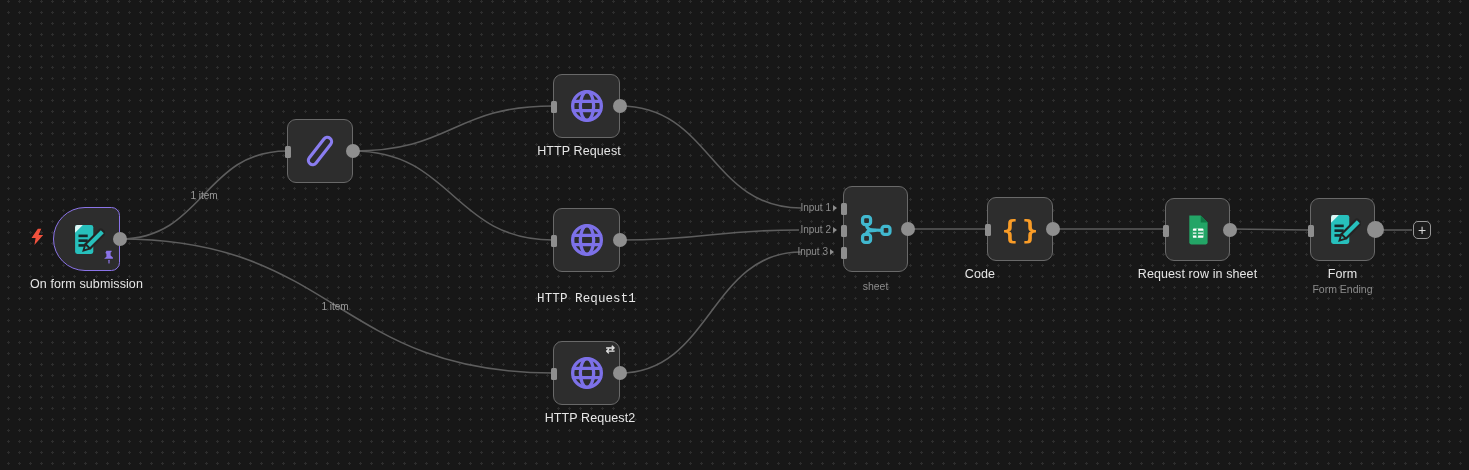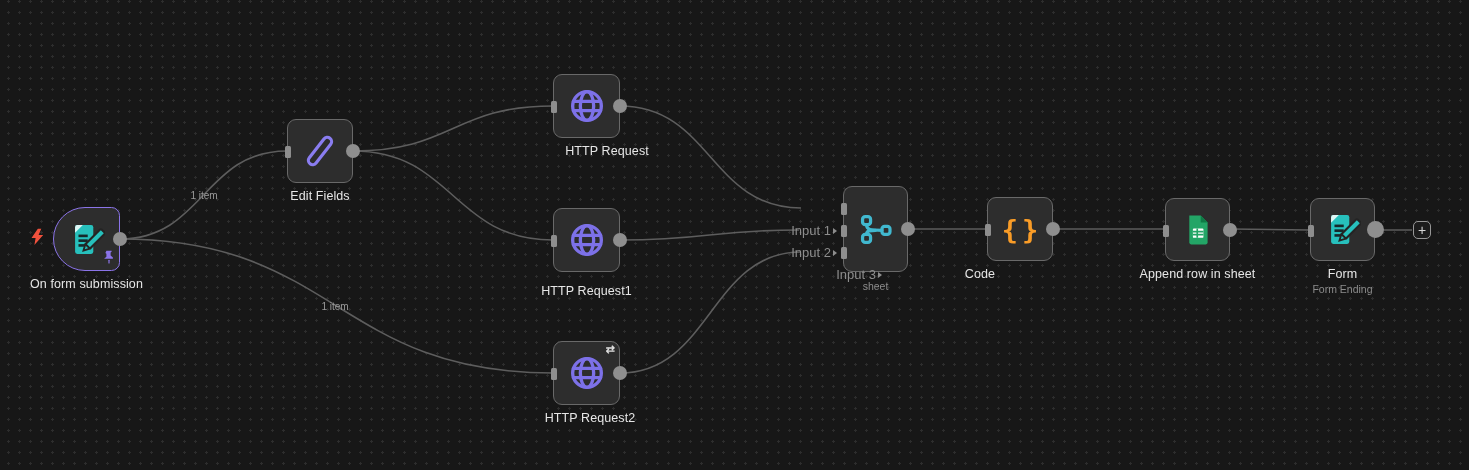--- a/index.html
+++ b/index.html
@@ -28,22 +28,22 @@
   .node-label-wrap {
     position:absolute; width:300px; text-align:center; pointer-events:none;
   }
   .node-label { color:#e6e6e6; font-size:12.5px; font-weight:500; letter-spacing:.1px; }
   .node-sublabel { color:#8c8c8c; font-size:10.5px; margin-top:2px; }
   .conn-label {
     position:absolute; color:#9b9b9b; font-size:10px; transform:translate(-50%,-50%);
     pointer-events:none; white-space:nowrap;
   }
   .merge-input-label {
-    position:absolute; width:72px; color:#8d8d8d; font-size:13px;
-    display:flex; align-items:center; justify-content:flex-end; pointer-events:none;margin-top:21px;
+    position:absolute; width:72px; color:#8d8d8d; font-size:10px;
+    display:flex; align-items:center; justify-content:flex-end; pointer-events:none;
   }
   .merge-input-label .arrow {
     width:0; height:0; border-left:4px solid #8d8d8d;
     border-top:3px solid transparent; border-bottom:3px solid transparent; margin-left:2px;
   }
   .bolt-badge { position:absolute; left:-23px; top:50%; transform:translateY(-50%); }
   .pin-badge { position:absolute; right:4px; bottom:2px; }
   .retry-badge {
     position:absolute; right:4px; top:0px; color:#dedede; font-size:11px; font-weight:bold;
     line-height:14px;
@@ -193,51 +193,50 @@
         <div class="endpoint-out" style="width: 17px; height: 17px; right: -9.5px; top: 22px;"></div>
       </div>
     </div>
   <div id="labels-layer">
       <span class="conn-label" style="left: 204px; top: 195px;">1 item</span>
       <span class="conn-label" style="left: 335px; top: 306px;">1 item</span>
       <div class="node-label-wrap" style="left: -63.5px; top: 277px;">
         <div class="node-label">On form submission</div>
       </div>
       <div class="node-label-wrap" style="left: 170px; top: 189px;">
-        <div class="node-label">Edit Fields</div>
-      </div>
-      <div class="node-label-wrap" style="left: 457px; top: 144px;">
+      </div>
+      <div class="node-label-wrap" style="left: 429px; top: 144px;">
         <div class="node-label">HTTP Request</div>
       </div>
-      <div class="node-label-wrap" style="left: 436.5px; top: 284px;">
+      <div class="node-label-wrap" style="left: 436.5px; top: 292px; font-family: Liberation Mono, monospace;">
         <div class="node-label">HTTP Request1</div>
       </div>
       <div class="node-label-wrap" style="left: 440px; top: 411px;">
         <div class="node-label">HTTP Request2</div>
       </div>
       <div class="merge-input-label" style="left: 765px; top: 202px;">
         <span>Input 1</span>
         <span class="arrow"></span>
       </div>
       <div class="merge-input-label" style="left: 765px; top: 224px;">
         <span>Input 2</span>
         <span class="arrow"></span>
       </div>
-      <div class="merge-input-label" style="left: 810px; top: 246px; align-items: center;">
+      <div class="merge-input-label" style="left: 762px; top: 246px; align-items: center;">
         <span>Input 3</span>
         <span class="arrow"></span>
       </div>
       <div class="node-label-wrap" style="left: 725.5px; top: 278px;">
         <div class="node-sublabel">sheet</div>
       </div>
       <div class="node-label-wrap" style="left: 830px; top: 267px;">
         <div class="node-label">Code</div>
       </div>
       <div class="node-label-wrap" style="left: 1047.5px; top: 267px;">
-        <div class="node-label">Append row in sheet</div>
+        <div class="node-label">Request row in sheet</div>
       </div>
       <div class="node-label-wrap" style="left: 1192.5px; top: 267px;">
         <div class="node-label">Form</div>
         <div class="node-sublabel">Form Ending</div>
       </div>
     </div>
   <div id="add-node-button" style="left: 1413px; top: 221px;">+</div>
 </div>
 
 </body></html>

